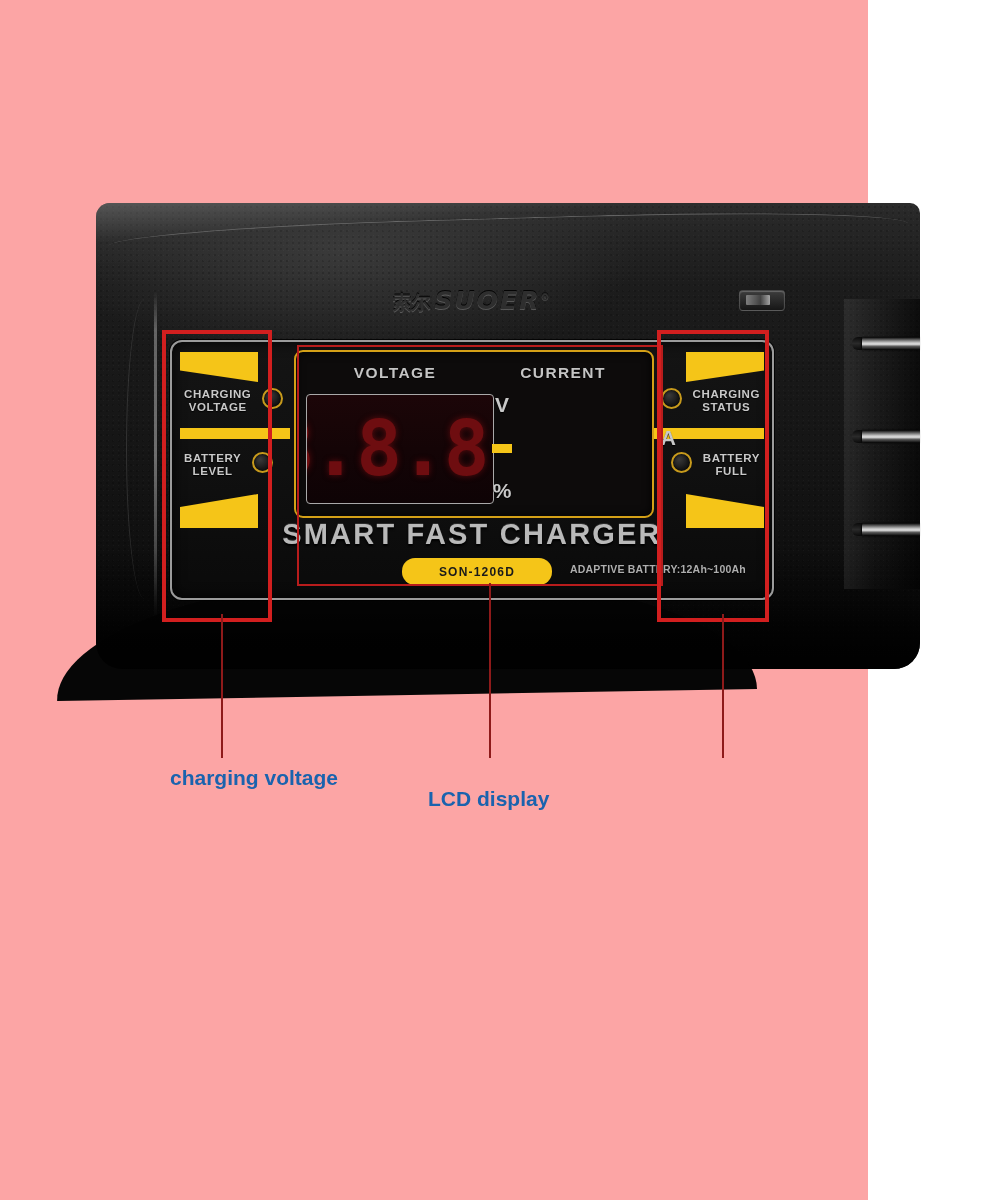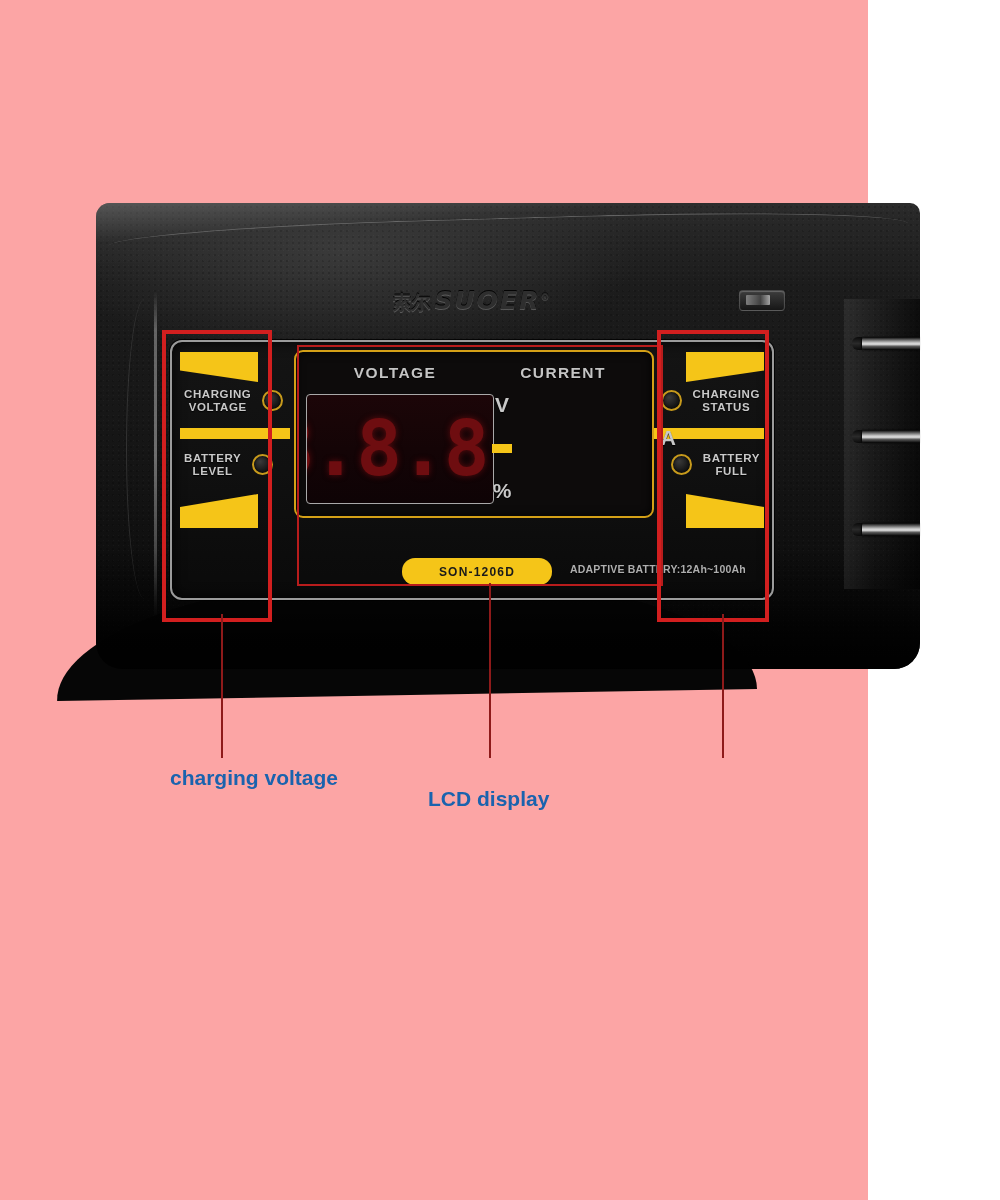--- a/index.html
+++ b/index.html
@@ -103,21 +103,21 @@
   .wedge.bl{left:8px;top:152px;width:78px;height:34px;
     clip-path:polygon(0 38%,100% 0,100% 100%,0 100%);}
   .wedge.midl{left:8px;top:86px;width:110px;height:11px;}
   .wedge.tr{right:8px;top:10px;width:78px;height:30px;
     clip-path:polygon(0 0,100% 0,100% 62%,0 100%);}
   .wedge.br{right:8px;top:152px;width:78px;height:34px;
     clip-path:polygon(0 0,100% 38%,100% 100%,0 100%);}
   .wedge.midr{right:8px;top:86px;width:110px;height:11px;}
 
   
-  .ind{position:absolute;display:flex;align-items:center;gap:11px;}
+  .ind{position:absolute;display:flex;gap:11px;}
   .ind-label{
     color:#c9c9c9;font-size:11.5px;font-weight:bold;line-height:12.5px;
     letter-spacing:.6px;text-align:center;white-space:pre-line;
     text-shadow:0 1px 1px #000;
   }
   .led{
     width:17px;height:17px;border-radius:50%;
     background:radial-gradient(circle at 36% 32%, #3a3a3a 0%, #1a1a1a 55%, #0a0a0a 100%);
     border:2px solid #c79a1c;
     box-shadow:inset 0 0 3px rgba(0,0,0,.9);
@@ -308,20 +308,21 @@
       </div>
 
       <div class="unit-col">
         <div class="unit">V</div>
         <div class="unit-bar"></div>
         <div class="unit">%</div>
       </div>
 
     </div>
 
+    <div class="sfc">SMART FAST CHARGER</div>
     <div class="model">
       <span>SON-1206D</span>
     </div>
     <div class="adaptive">ADAPTIVE BATTERY:12Ah~100Ah</div>
   </div>
 
   <div class="redbox left"></div>
   <div class="redbox center"></div>
   <div class="redbox right"></div>
 

